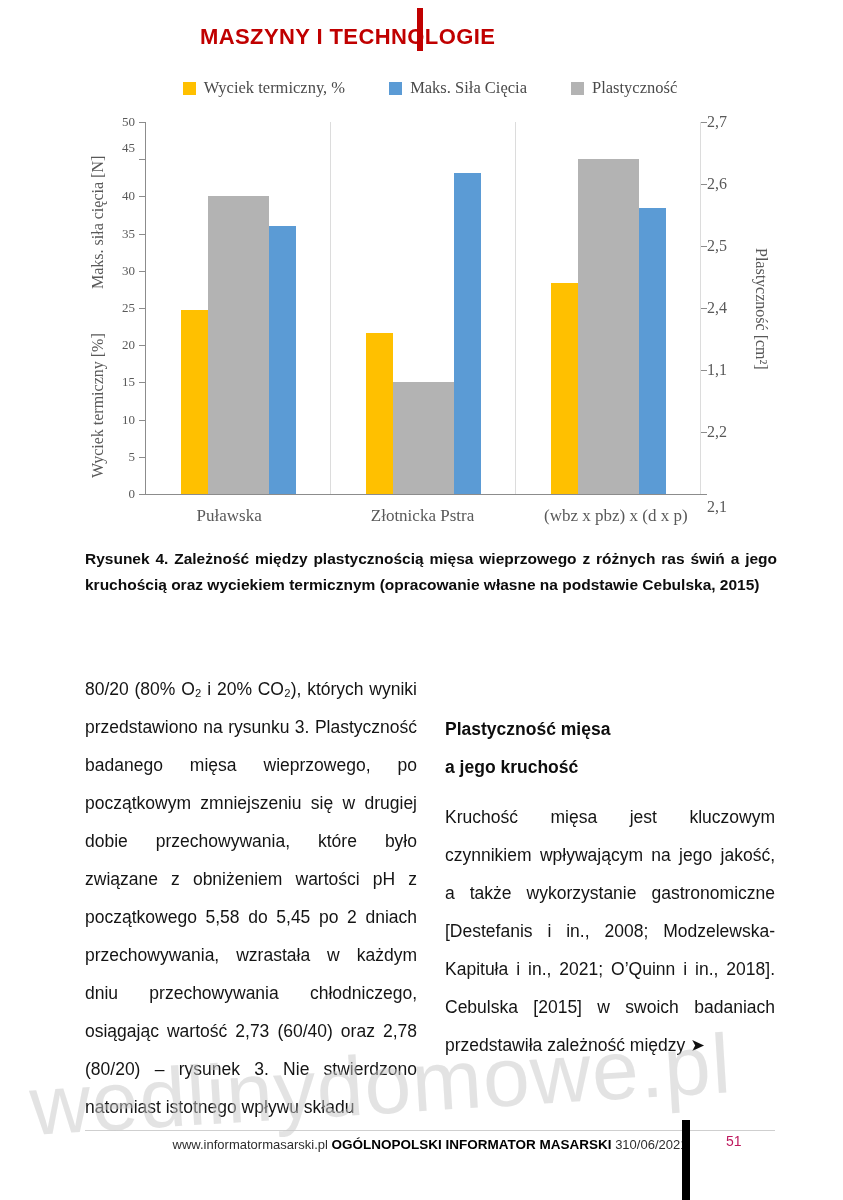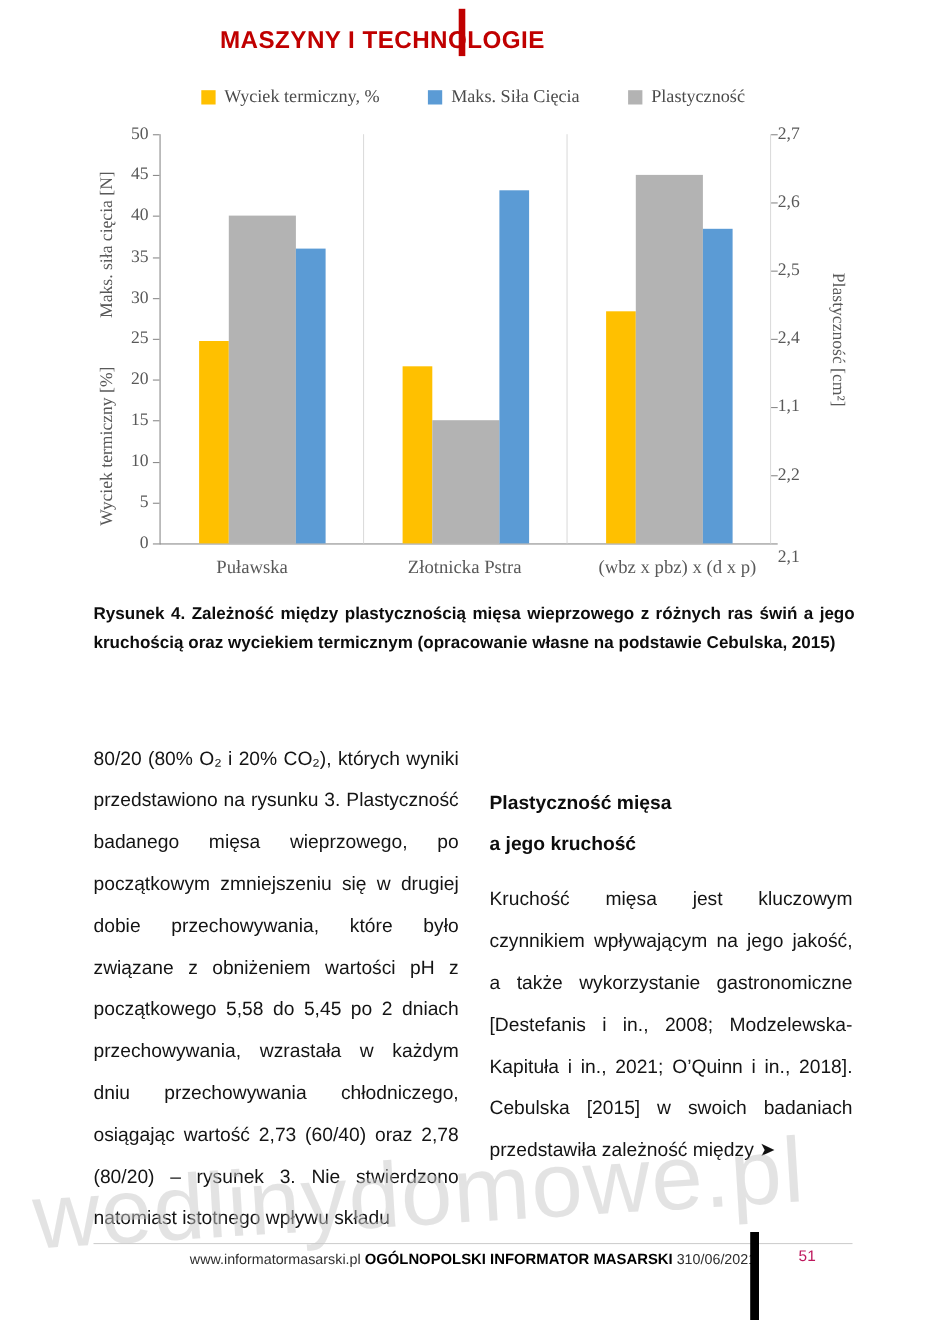--- a/index.html
+++ b/index.html
@@ -16,21 +16,21 @@
          font-family:"Liberation Serif",serif;color:#595959;}
   #legend{position:absolute;top:8px;left:0;width:100%;display:flex;justify-content:center;
           gap:44px;font-size:16.5px;color:#4a4a4a;}
   .legend-item{display:flex;align-items:center;gap:8px;}
   .swatch{width:13px;height:13px;flex:0 0 auto;}
   #plot-box{position:absolute;left:60px;top:52px;width:555px;height:372px;
             border-left:1px solid #8c8c8c;border-bottom:1px solid #8c8c8c;display:flex;}
   .cell{flex:1;border-right:1px solid #dcdcdc;display:flex;align-items:flex-end;
         justify-content:center;box-sizing:border-box;}
   .bar{flex:0 0 auto;}
-  .tickL{position:absolute;left:0;width:50px;text-align:right;font-size:16px;
+  .tickL{position:absolute;left:0;width:50px;text-align:right;font-size:13px;
          transform:translateY(-50%);}
   .tickR{position:absolute;left:622px;width:48px;text-align:left;font-size:16px;
          transform:translateY(-50%);}
   .mark{position:absolute;width:6px;height:1px;background:#8c8c8c;}
   #cat-row{position:absolute;left:60px;top:436px;width:555px;display:flex;font-size:17px;gap:25px;}
   .cat{flex:1;text-align:center;}
   .v-label{position:absolute;display:flex;align-items:center;justify-content:center;
            font-size:16px;color:#595959;}
   .v-label.leftside{writing-mode:vertical-rl;transform:rotate(180deg);left:2px;width:22px;}
   .v-label.upper{top:52px;height:200px;}
@@ -124,21 +124,21 @@
       <div class="tickL" style="top: 275.2px;">20</div>
       <div class="mark" style="left: 54px; top: 275.2px;"></div>
       <div class="tickL" style="top: 238px;">25</div>
       <div class="mark" style="left: 54px; top: 238px;"></div>
       <div class="tickL" style="top: 200.8px;">30</div>
       <div class="mark" style="left: 54px; top: 200.8px;"></div>
       <div class="tickL" style="top: 163.6px;">35</div>
       <div class="mark" style="left: 54px; top: 163.6px;"></div>
       <div class="tickL" style="top: 126.4px;">40</div>
       <div class="mark" style="left: 54px; top: 126.4px;"></div>
-      <div class="tickL" style="top: 89px;">45</div>
+      <div class="tickL" style="top: 78px;">45</div>
       <div class="mark" style="left: 54px; top: 89.2px;"></div>
       <div class="tickL" style="top: 52px;">50</div>
       <div class="mark" style="left: 54px; top: 52px;"></div>
       <div class="tickR" style="top: 437px;">2,1</div>
       <div class="mark" style="left: 616px; top: 424px;"></div>
       <div class="tickR" style="top: 362px;">2,2</div>
       <div class="mark" style="left: 616px; top: 362px;"></div>
       <div class="tickR" style="top: 300px;">1,1</div>
       <div class="mark" style="left: 616px; top: 300px;"></div>
       <div class="tickR" style="top: 238px;">2,4</div>

